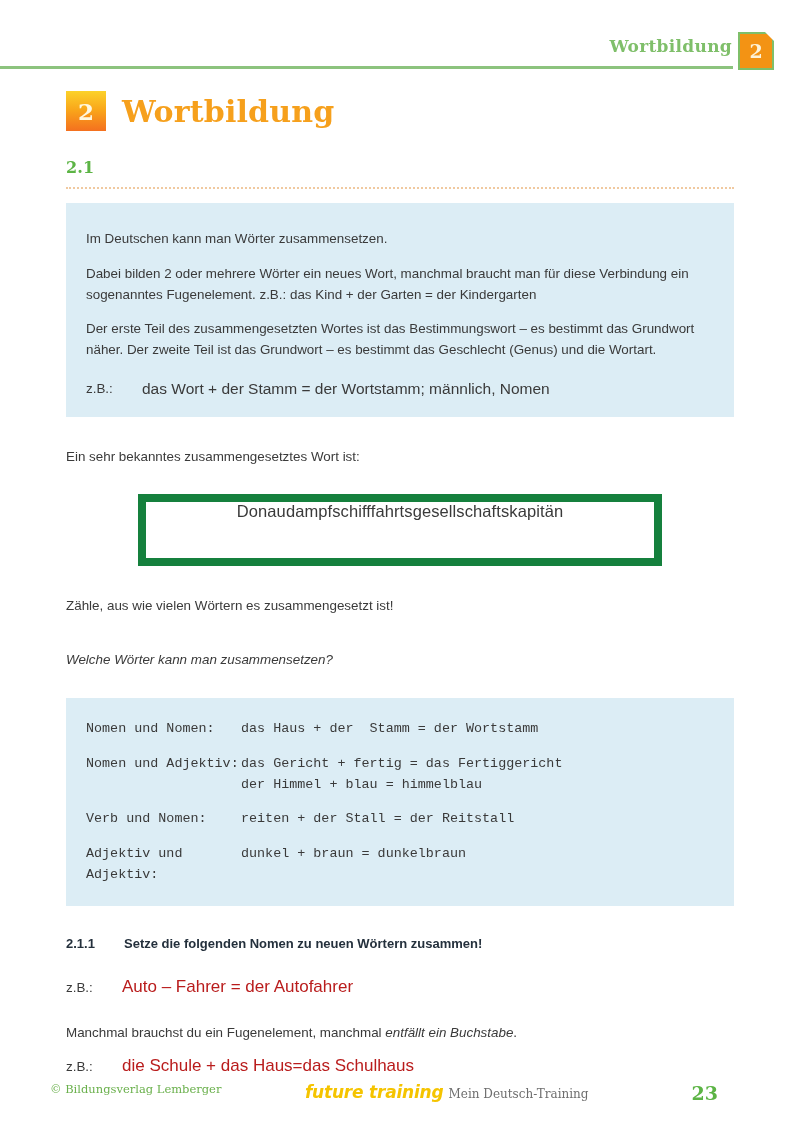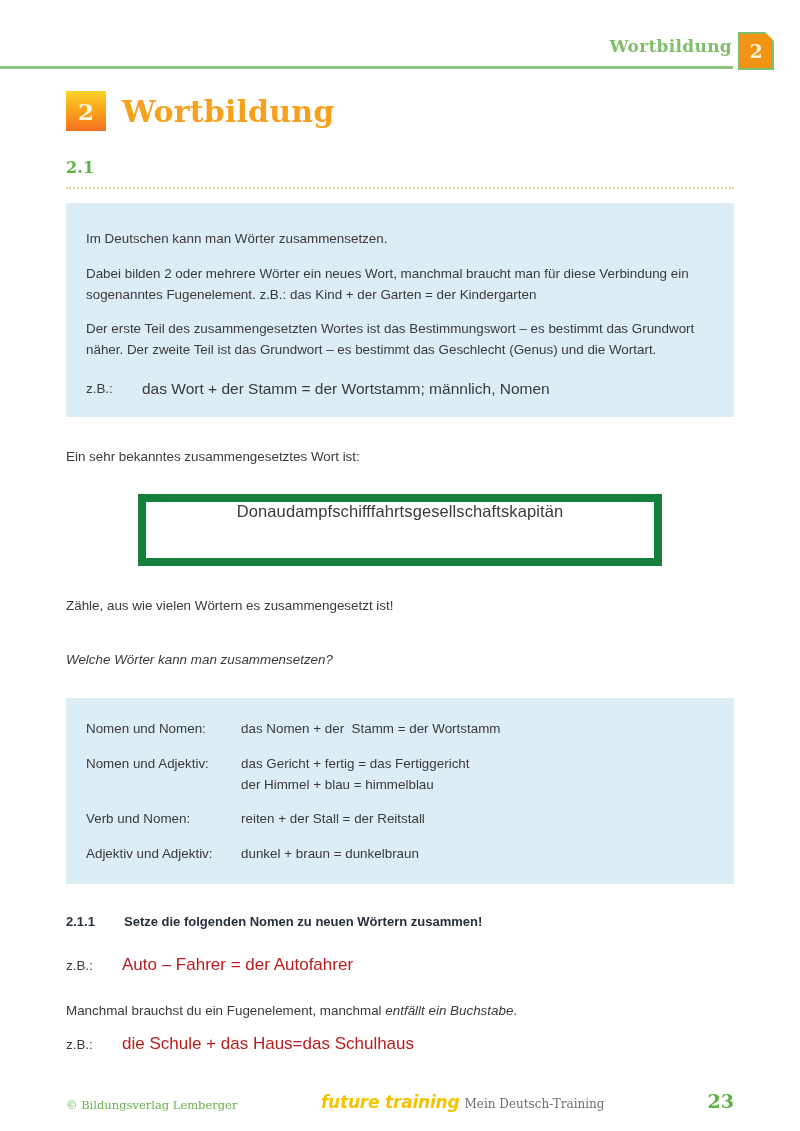--- a/index.html
+++ b/index.html
@@ -181,20 +181,21 @@
     font-style: italic;
     font-size: 13.4px;
     color: #3a3a3a;
   }
 
   
   .combo-table {
     background: #dcedf5;
     padding: 20px 20px 20px 20px;
     box-sizing: border-box;
+    font-family: Liberation Mono, monospace;
   }
   .combo-row {
     display: flex;
     font-size: 13.4px;
     line-height: 1.6;
     color: #3a3a3a;
     margin-bottom: 13px;
   }
   .combo-row:last-child { margin-bottom: 0; }
   .combo-label { width: 155px; flex: 0 0 auto; }
@@ -212,26 +213,26 @@
   .ex-example {
     display: flex;
     align-items: baseline;
   }
   .ex-example .lbl { width: 56px; flex: 0 0 auto; font-size: 13.4px; }
   .ex-example .val { font-size: 17px; color: #b91c1c; }
 
   
   .page-footer {
     position: absolute;
-    left: 66px;
+    left: 50px;
     top: 1082px;
     width: 668px;
     height: 30px;
     display: flex;
-    align-items: flex-end;
+    align-items: flex-start;
   }
   .footer-left {
     font-family: "DejaVu Serif", serif;
     font-size: 11.5px;
     color: #6ab04c;
     flex: 0 0 auto;
   }
   .footer-center {
     flex: 1 1 auto;
     text-align: center;
@@ -314,21 +315,21 @@
   <div class="gap-22"></div>
 
   <p class="italic-q">Welche Wörter kann man zusammensetzen?</p>
 
   <div class="gap-18"></div>
 
   <div class="combo-table">
     <div class="combo-row">
       <span class="combo-label">Nomen und Nomen:</span>
       <span class="combo-val">
-        <div>das Nomen + der  Stamm = der Wortstamm</div>
+        <div>das Haus + der  Stamm = der Wortstamm</div>
       </span>
     </div>
     <div class="combo-row">
       <span class="combo-label">Nomen und Adjektiv:</span>
       <span class="combo-val">
         <div>das Gericht + fertig = das Fertiggericht</div>
         <div>der Himmel + blau = himmelblau</div>
       </span>
     </div>
     <div class="combo-row">

